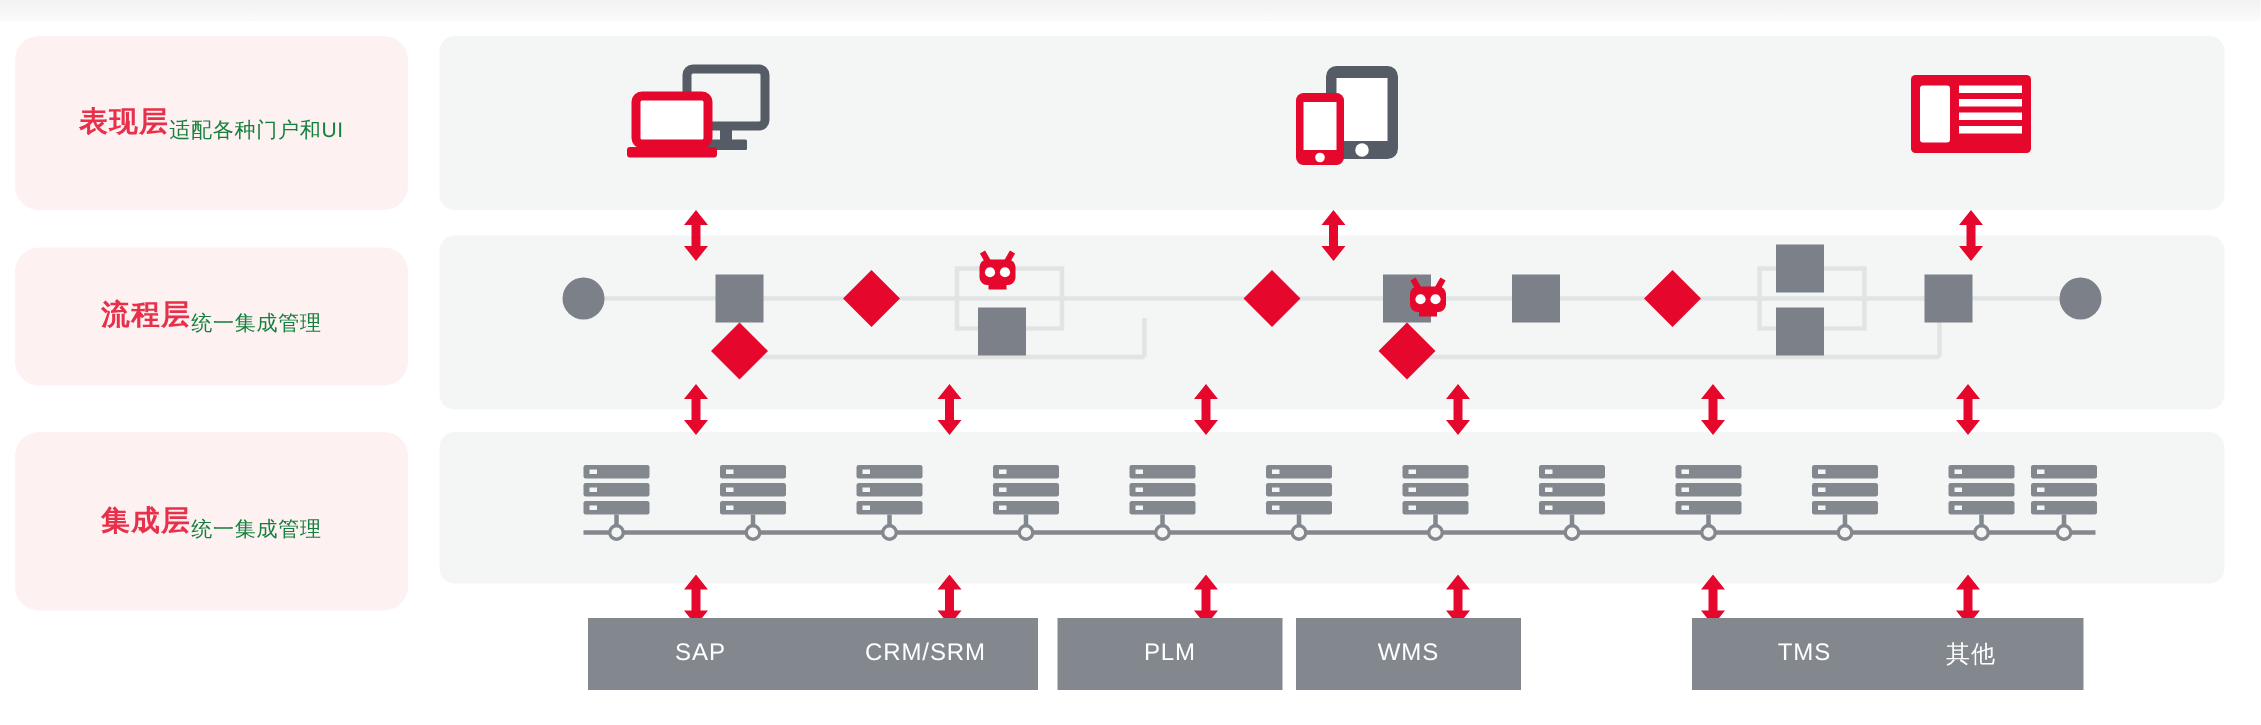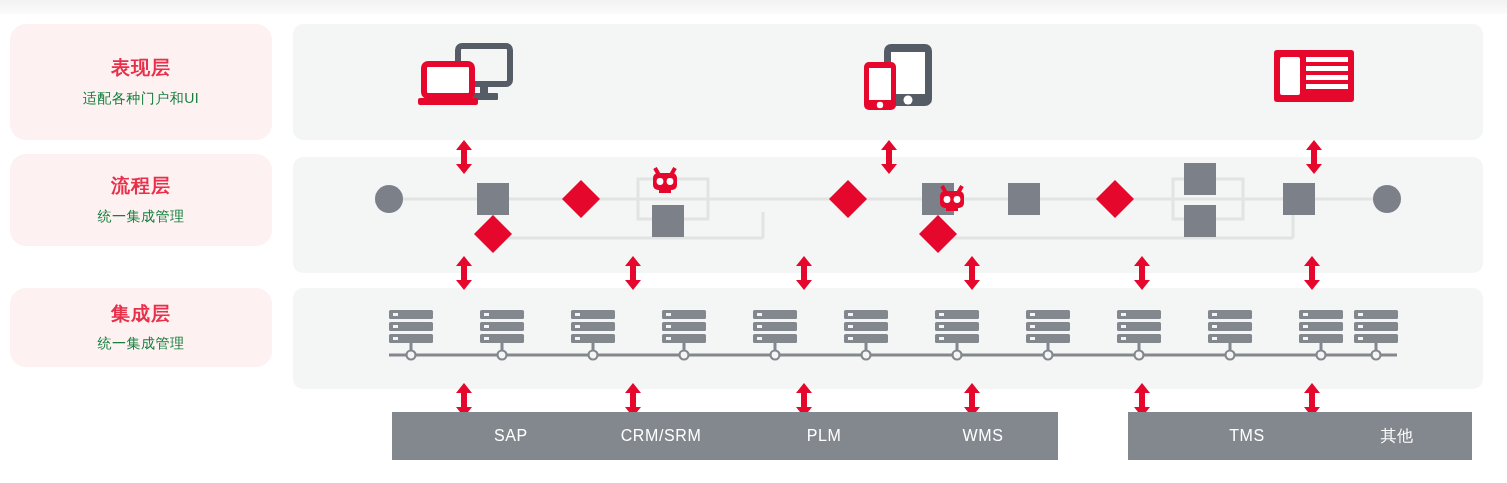--- a/index.html
+++ b/index.html
@@ -9,32 +9,32 @@
     font-family:"Liberation Sans","DejaVu Sans",sans-serif;
     overflow:hidden;position:relative;
   }
   .topband{position:absolute;left:0;top:0;width:1507px;height:14px;
     background:linear-gradient(to bottom,#f2f2f3,#fbfbfb);}
 
   
   .label-card{
     position:absolute;left:10px;width:262px;
     background:#fdf1f2;border-radius:16px;
-    display:flex;flex-direction:column;align-items:center;justify-content:center;
+    display:flex;flex-direction:row;align-items:center;justify-content:center;
   }
   .label-card .lc-title{
     font-size:19px;font-weight:bold;color:#e8304a;letter-spacing:1px;
     line-height:1.25;
   }
   .label-card .lc-sub{
     font-size:14px;color:#15803d;margin-top:10px;letter-spacing:.5px;
   }
   #card-presentation{top:24px;height:116px;}
-  #card-process{top:154px;height:92px;}
-  #card-integration{top:288px;height:79px;}
+  #card-process{top:165px;height:92px;}
+  #card-integration{top:288px;height:119px;}
 
   
   .panel{position:absolute;left:293px;width:1190px;background:#f4f5f5;border-radius:10px;}
   #panel-presentation{top:24px;height:116px;}
   #panel-process{top:157px;height:116px;}
   #panel-integration{top:288px;height:101px;}
 
   
   .pres-icon{position:absolute;}
   #icon-desktop-laptop{left:418px;top:42px;}
@@ -47,21 +47,21 @@
   
   #proc-svg{position:absolute;left:293px;top:157px;}
 
   
   #integ-svg{position:absolute;left:293px;top:288px;}
 
   
   .sysbox{
     position:absolute;top:412px;width:150px;height:48px;
     background:#83878e;display:flex;align-items:center;justify-content:center;
-    color:#ffffff;font-size:16px;letter-spacing:.6px;padding-left:44px;
+    color:#ffffff;font-size:16px;letter-spacing:.6px;
   }
 </style>
 </head>
 <body>
 
 <div class="topband"></div>
 
 <div class="label-card" id="card-presentation">
   <div class="lc-title">表现层</div>
   <div class="lc-sub">适配各种门户和UI</div>
@@ -373,15 +373,15 @@
   </div>
 <div class="sysbox" style="left:705px">
     <span>PLM</span>
   </div>
 <div class="sysbox" style="left:864px">
     <span>WMS</span>
   </div>
 <div class="sysbox" style="left:1128px">
     <span>TMS</span>
   </div>
-<div class="sysbox" style="left:1278px">
+<div class="sysbox" style="left:1239px">
     <span>其他</span>
   </div>
 
 </body></html>

